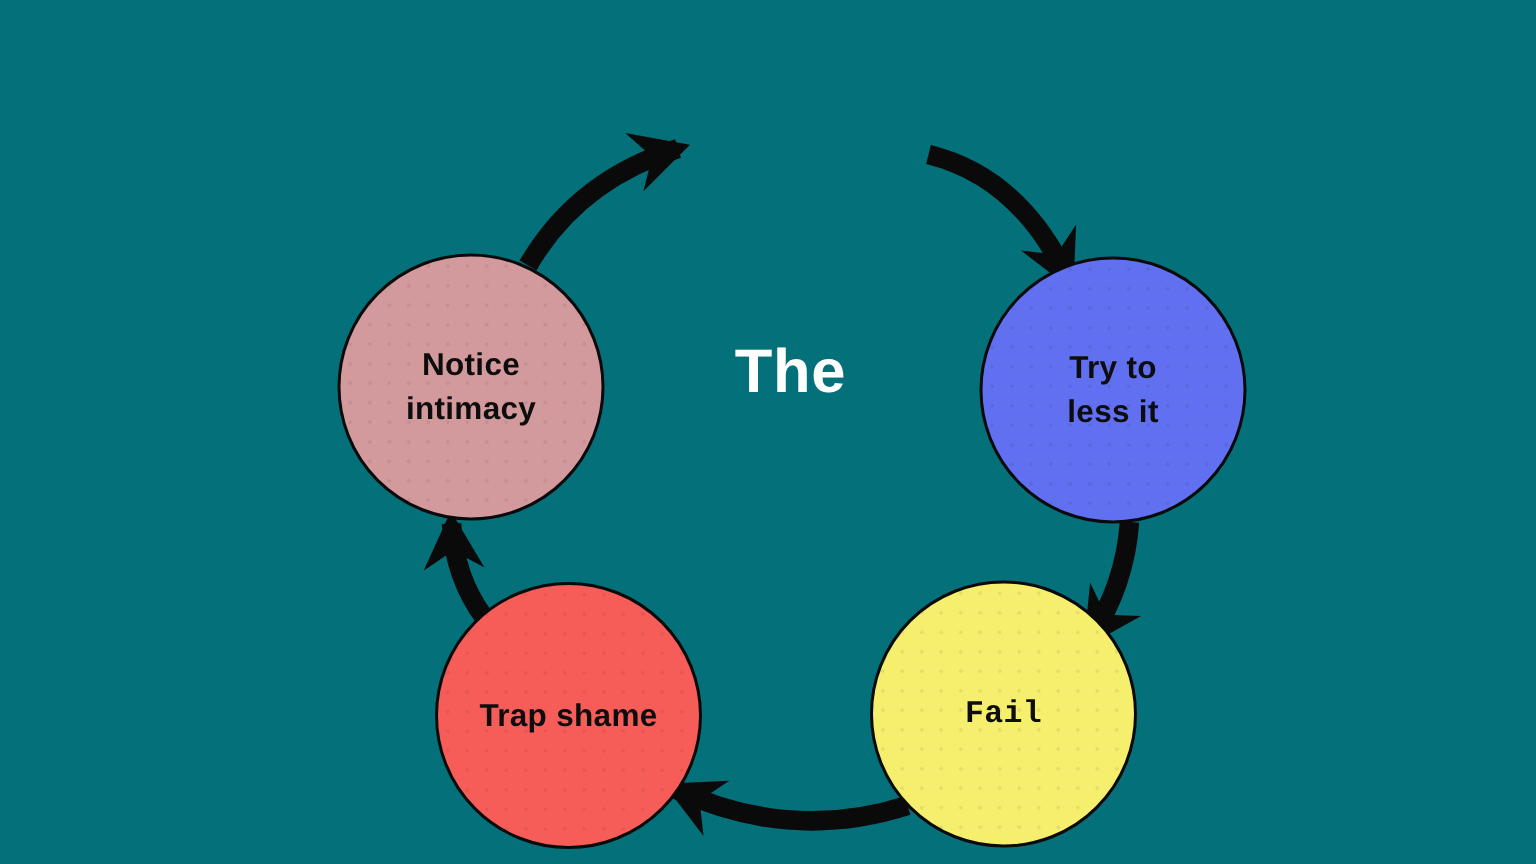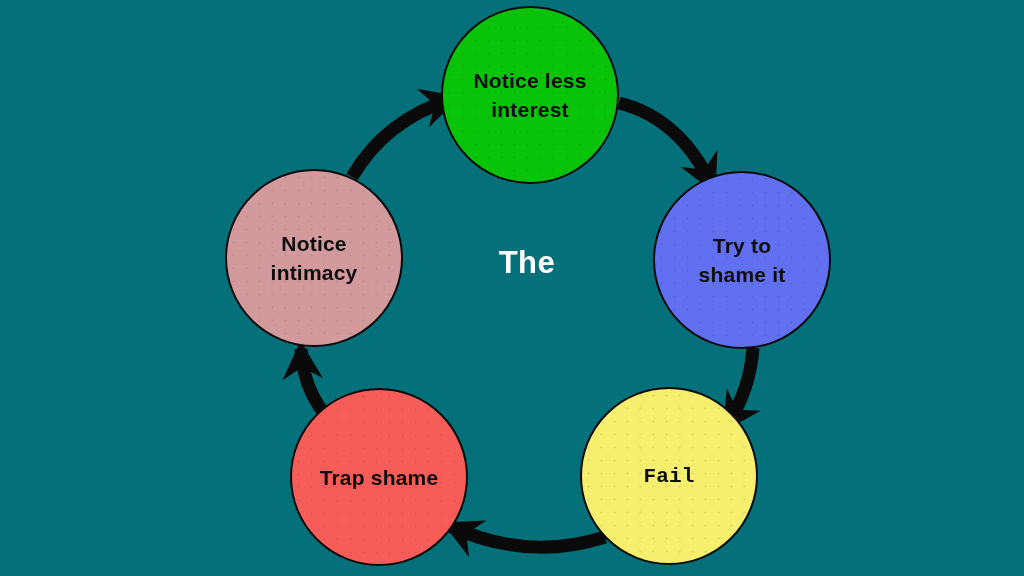--- a/index.html
+++ b/index.html
@@ -50,25 +50,25 @@
 
   .node-top          { left: 441px; top:   6px; }
   .node-right        { left: 653px; top: 171px; }
   .node-bottom-right { left: 580px; top: 387px; font-family: Liberation Mono, monospace; }
   .node-bottom-left  { left: 290px; top: 388px; }
   .node-left         { left: 225px; top: 169px; }
 
   .center-title {
     position: absolute;
     left: 362px;
-    top: 240px;
+    top: 224px;
     width: 330px;
     text-align: center;
     font-weight: 700;
-    font-size: 31px;
+    font-size: 41px;
     line-height: 46px;
     letter-spacing: 0.5px;
   }
 </style>
 </head>
 <body>
 
 <div class="canvas" style="background-color: rgb(4, 113, 122);">
 
   <svg class="arrow-layer" viewBox="0 0 1024 576" style="color: rgb(10, 10, 10);">
@@ -77,28 +77,24 @@
         <path d="M0.6 0.4 L9.4 5 L0.6 9.6 L3.4 5 Z" fill="currentColor"></path>
       </marker>
     </defs>
     <path class="arrow-path" d="M352 177 Q385 120 452 99" marker-end="url(#head)"></path>
     <path class="arrow-path" d="M619 103 Q680 118 712 186" marker-end="url(#head)"></path>
     <path class="arrow-path" d="M753 348 Q750 390 727 425" marker-end="url(#head)"></path>
     <path class="arrow-path" d="M605 537 Q527 562 450 526" marker-end="url(#head)"></path>
     <path class="arrow-path" d="M323 412 Q303 385 301 349" marker-end="url(#head)"></path>
   </svg>
 
-  <div class="node node-top" style="background-color: rgb(9, 195, 9);">
-    <div class="node-label">Notice less
-interest</div>
-  </div>
 
   <div class="node node-right" style="background-color: rgb(97, 112, 240);">
     <div class="node-label">Try to
-shame it</div>
+less it</div>
   </div>
 
   <div class="node node-bottom-right" style="background-color: rgb(246, 239, 109);">
     <div class="node-label">Fail</div>
   </div>
 
   <div class="node node-bottom-left" style="background-color: rgb(247, 93, 88);">
     <div class="node-label">Trap shame</div>
   </div>
 

